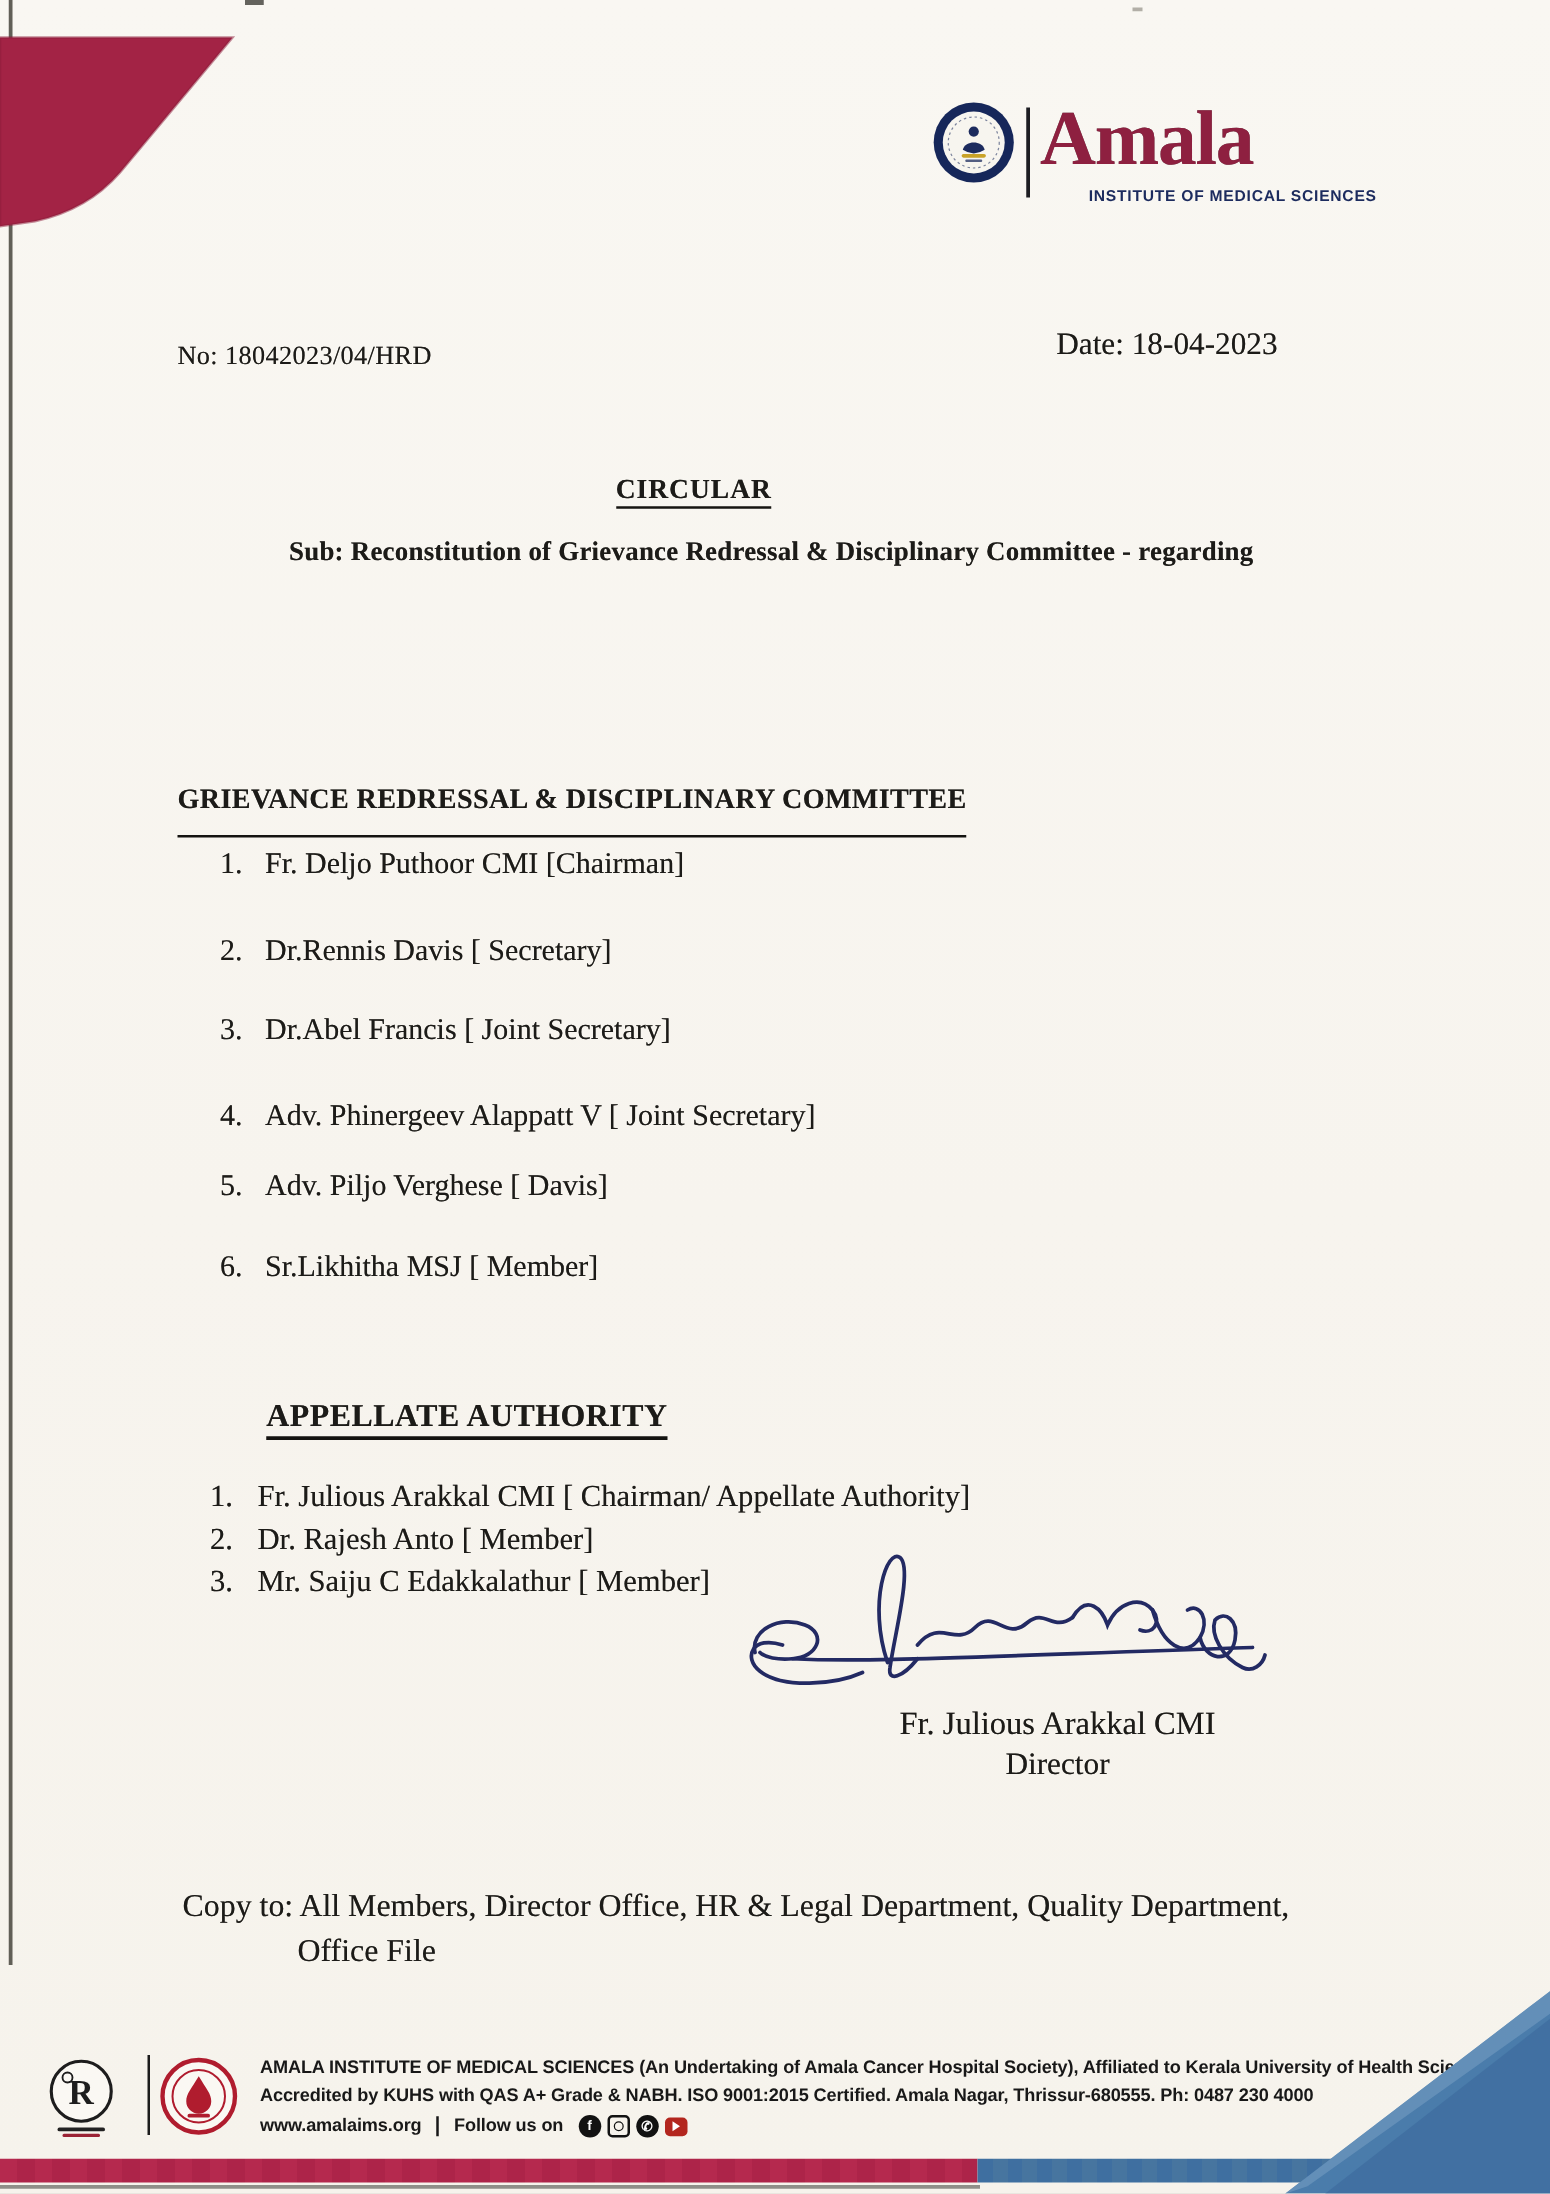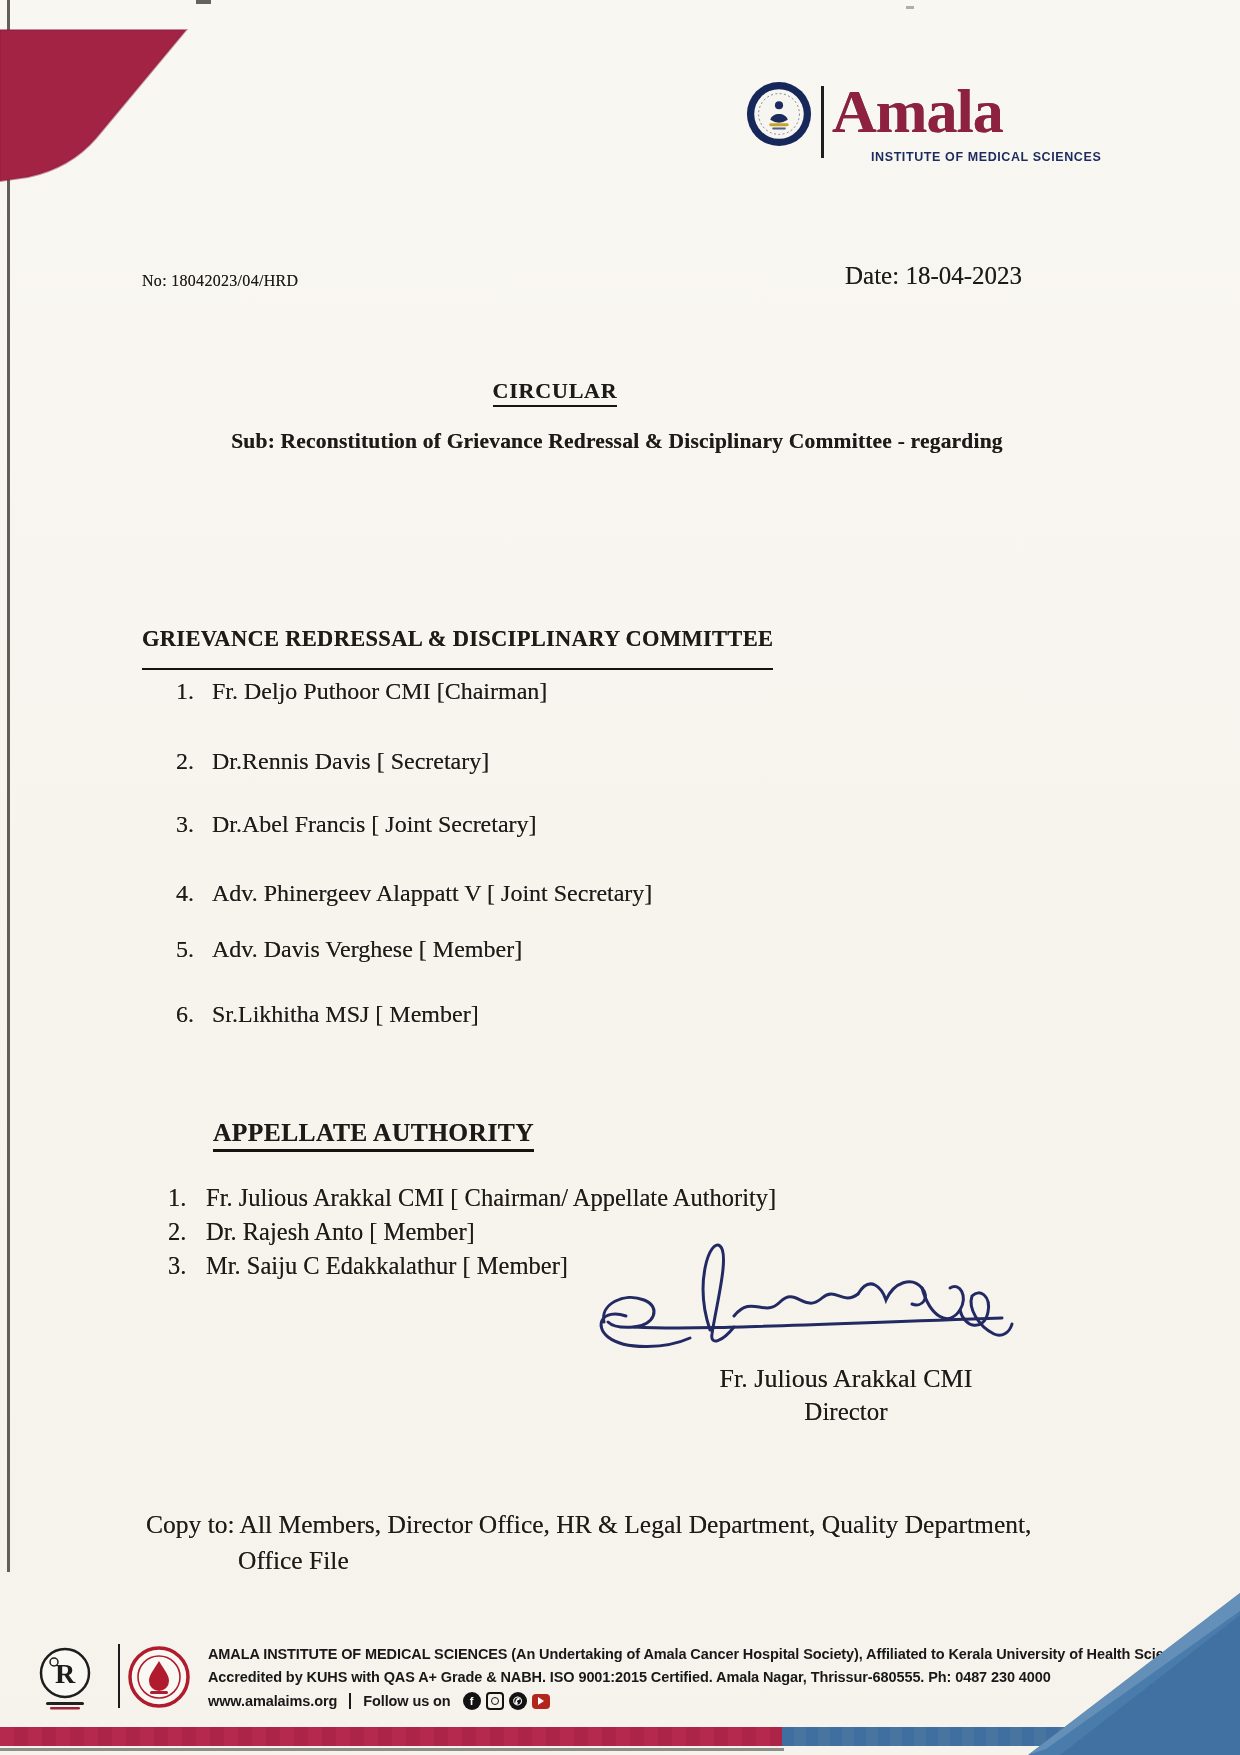--- a/index.html
+++ b/index.html
@@ -15,21 +15,21 @@
   .scan-edge{position:absolute;left:7px;top:0;width:3px;height:1572px;background:#46443c;opacity:.85;}
   .speck1{position:absolute;left:196px;top:0;width:15px;height:4px;background:#3f3d37;opacity:.8;}
   .speck2{position:absolute;left:906px;top:6px;width:8px;height:3px;background:#6c675c;opacity:.5;}
 
   
   .brand-row{position:absolute;left:745px;top:80px;display:flex;align-items:flex-start;}
   .brand-bar{width:3px;height:72px;background:#1d1d22;margin:6px 8px 0 8px;}
   .brand-text{color:#8e2040;font-weight:700;font-size:62px;line-height:62px;letter-spacing:-1px;font-family:"Liberation Serif",serif;}
   .brand-sub{position:absolute;left:834px;top:150px;color:#1c2b5e;font-family:"Liberation Sans",sans-serif;font-weight:700;font-size:12.5px;letter-spacing:.6px;padding-left:37px;}
 
-  .refno{position:absolute;left:142px;top:272px;font-size:16px;letter-spacing:.3px;}
+  .refno{position:absolute;left:142px;top:272px;font-size:21px;letter-spacing:.3px;}
   .dateline{position:absolute;left:845px;top:262px;font-size:25px;}
 
   .title-wrap{position:absolute;left:0;top:378px;width:1110px;text-align:center;}
   .title-txt{display:inline-block;font-size:22px;font-weight:700;letter-spacing:.8px;border-bottom:2.5px solid #161511;padding-bottom:1px;}
   .subject{position:absolute;left:0;top:429px;width:1234px;text-align:center;font-size:21.5px;font-weight:700;letter-spacing:.2px;}
 
   .bodytext{position:absolute;left:142px;top:526px;width:950px;font-size:24.5px;line-height:33px;}
 
   .cmt-head{position:absolute;left:142px;top:626px;}
   .cmt-head span{display:inline-block;font-size:22.5px;font-weight:700;letter-spacing:.3px;border-bottom:2.5px solid #141310;padding-bottom:16px;}
@@ -124,21 +124,21 @@
     <div class="mrow r3">
       <span class="mnum">3.</span>
       <span>Dr.Abel Francis [ Joint Secretary]</span>
     </div>
     <div class="mrow r4">
       <span class="mnum">4.</span>
       <span>Adv. Phinergeev Alappatt V [ Joint Secretary]</span>
     </div>
     <div class="mrow r5">
       <span class="mnum">5.</span>
-      <span>Adv. Davis Verghese [ Member]</span>
+      <span>Adv. Piljo Verghese [ Davis]</span>
     </div>
     <div class="mrow r6">
       <span class="mnum">6.</span>
       <span>Sr.Likhitha MSJ [ Member]</span>
     </div>
   </div>
 
   <div class="app-head">
     <span class="ink">APPELLATE AUTHORITY</span>
   </div>

